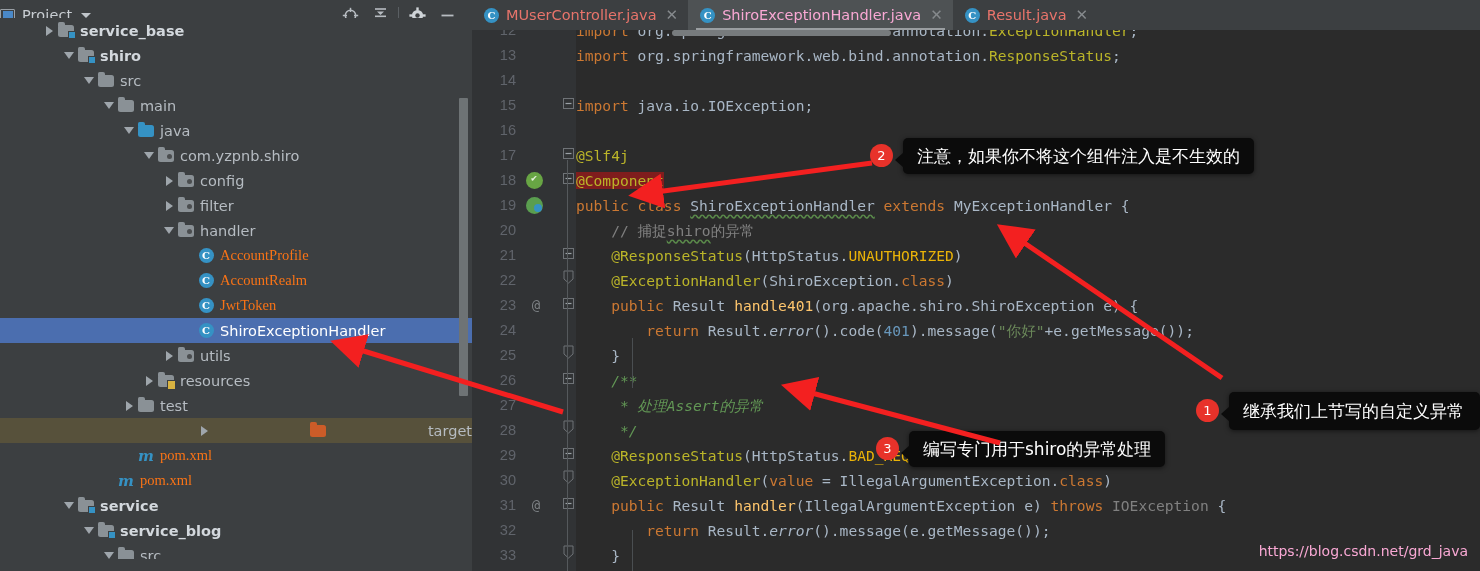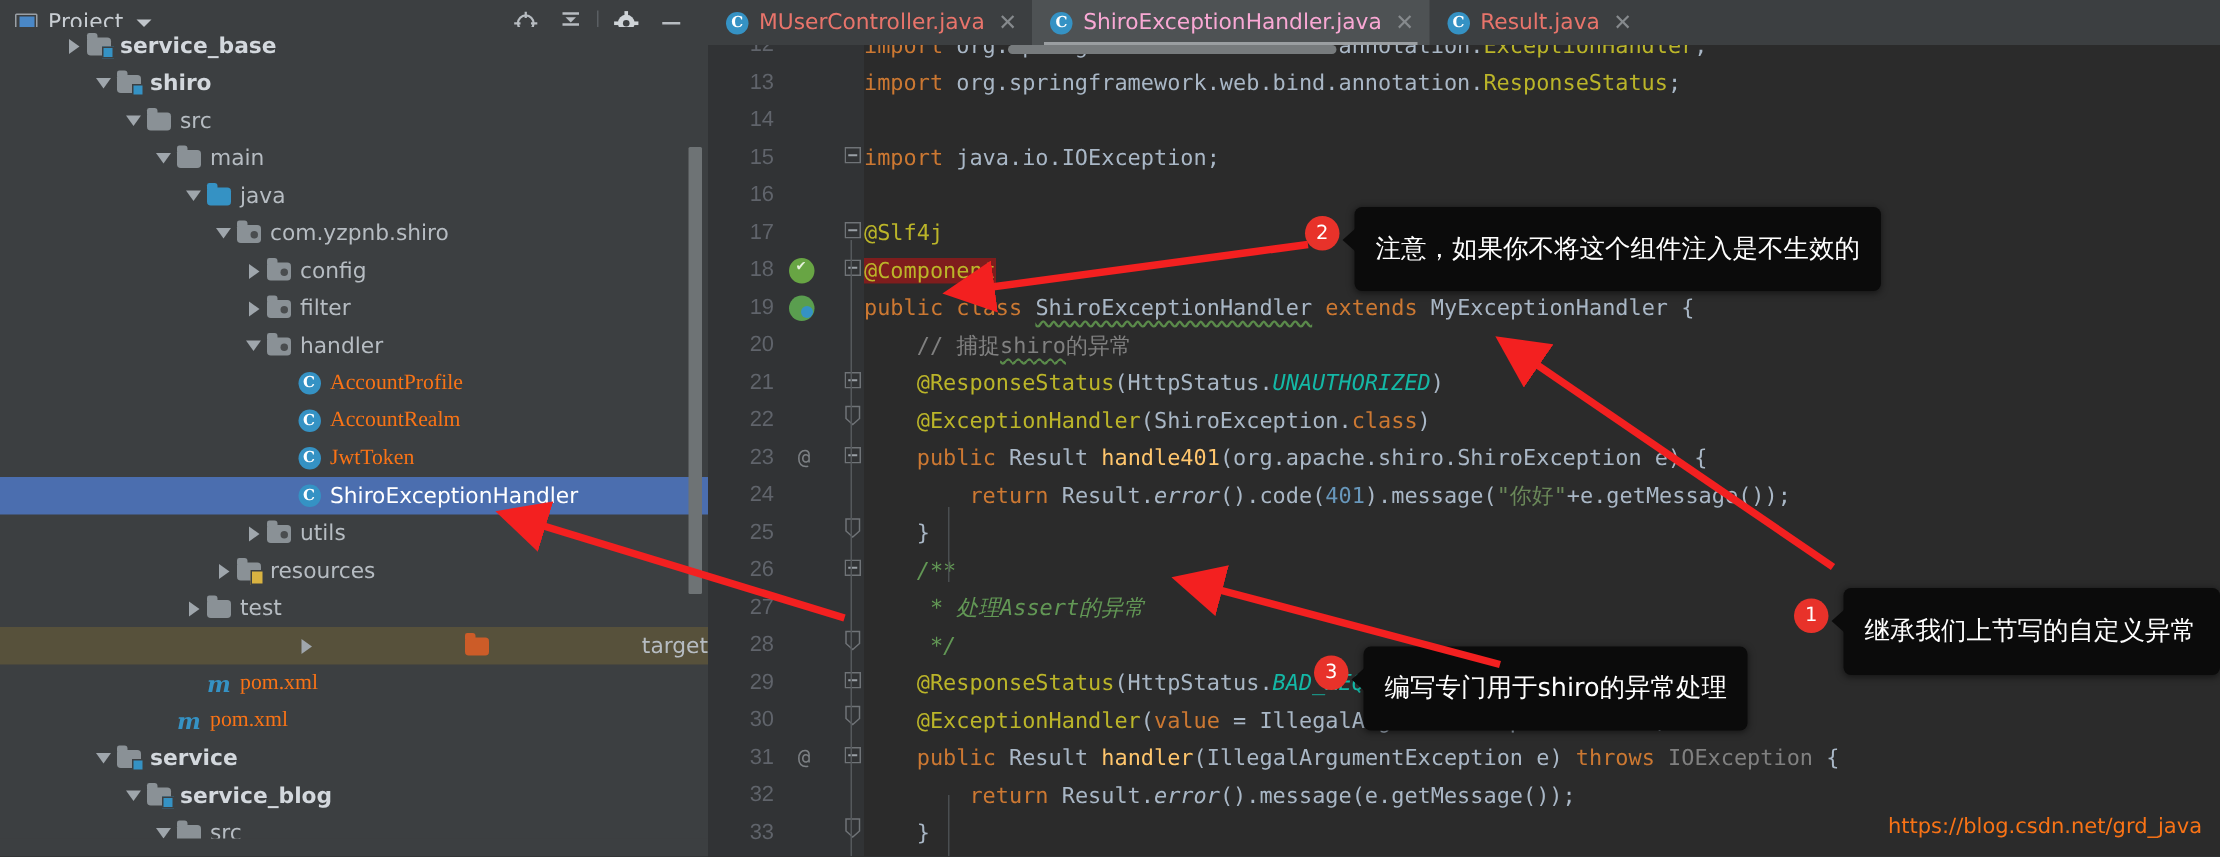--- a/index.html
+++ b/index.html
@@ -26,21 +26,20 @@
   #project-toolbar {
     position: absolute;
     left: 0; top: 0;
     width: 472px; height: 30px;
     background: #3c3f41;
     display: flex;
     align-items: center;
   }
   #project-toolbar .pt-left {
     display: flex; align-items: center;
-    padding-left: 10px;
     gap: 7px;
     flex: 1;
   }
   .proj-win-icon {
     width: 15px; height: 13px;
     border: 1.6px solid #9aa0a6;
     border-radius: 1px;
     box-sizing: border-box;
     position: relative;
     background: #3c3f41;
@@ -325,21 +324,21 @@
     left: 104px;
     top: 0;
   }
   
   .kw  { color: #cc7832; }
   .ann { color: #bbb529; }
   .str { color: #6a8759; }
   .num { color: #6897bb; }
   .cmt { color: #808080; }
   .jdoc{ color: #629755; font-style: italic; }
-  .cst { color: #14b8a6; font-style: italic; }
+  .cst { color: #eab308; }
   .mth { color: #ffc66d; }
   .typ { color: #a9b7c6; }
   .stt { color: #a9b7c6; font-style: italic; }
   .wavy { text-decoration: underline; text-decoration-style: wavy; text-decoration-color: #5a8a4a; text-underline-offset: 3px; }
   .hl-ann { background: #7f1d1d; }
 
   #h-scrollbar {
     position: absolute;
     left: 200px; top: 0px;
     width: 219px; height: 6px;
@@ -349,21 +348,21 @@
 
   
   .callout {
     position: absolute;
     background: #0b0b0b;
     color: #ffffff;
     border-radius: 5px;
     font-family: "DejaVu Sans", sans-serif;
     font-size: 17px;
     line-height: 30px;
-    padding: 13px 14px;
+    padding: 3px 14px;
     white-space: nowrap;
     box-shadow: 0 1px 5px rgba(0,0,0,.55);
   }
   .callout.wrap { white-space: normal; line-height: 32px; }
   .callout::before {
     content: "";
     position: absolute;
     left: -8px; top: 14px;
     width: 0; height: 0;
     border-top: 8px solid transparent;
@@ -384,21 +383,21 @@
   .arrow-svg {
     position: absolute;
     left: 0; top: 0;
     width: 1480px; height: 571px;
     pointer-events: none;
     z-index: 4;
   }
   #watermark {
     position: absolute;
     right: 12px; bottom: 12px;
-    color: #f97316;
+    color: #f9a8d4;
     font-size: 14px;
     font-family: "DejaVu Sans", sans-serif;
     z-index: 7;
     margin-left: 25px;
   }
 </style>
 </head>
 <body>
 
 <div id="root">

